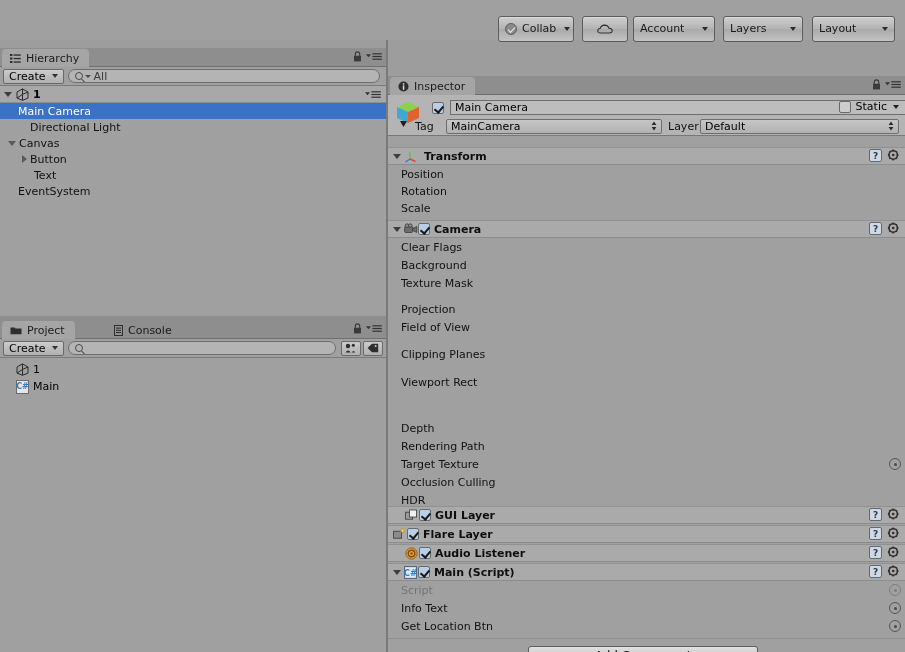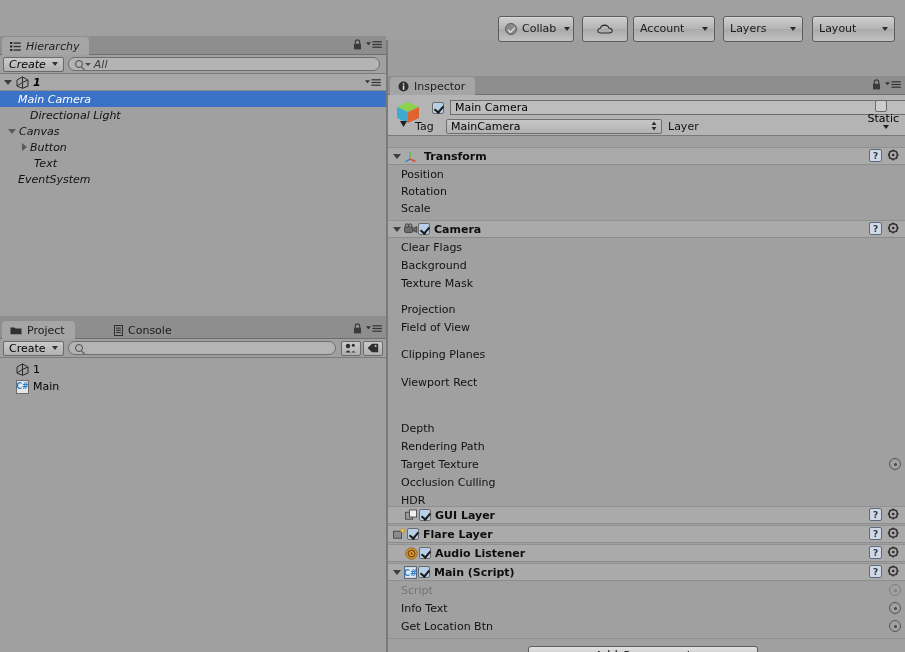--- a/index.html
+++ b/index.html
@@ -67,21 +67,21 @@
   .tab.inactive { background: transparent; color: #1b1b1b; }
   .tab .tico { margin-right: 5px; display: flex; align-items: center; }
   .lockbar {
     position: absolute; right: 4px; top: 3px;
     display: flex; align-items: center; gap: 4px;
   }
   .lock-ico { width: 9px; height: 11px; position: relative; }
   .burger { display: flex; align-items: center; }
 
   
-  #hierarchy { left: 0; top: 36px; width: 386px; height: 296px; font-style: italic; }
+  #hierarchy { left: 0; top: 48px; width: 386px; height: 296px; }
   .h-toolbar {
     position: absolute; left: 0; top: 19px; right: 0; height: 19px;
     background: #a0a0a0; border-bottom: 1px solid #7b7b7b;
     display: flex; align-items: center; padding: 0 3px;
   }
   .create-btn {
     height: 15px; border: 1px solid #6a6a6a; border-radius: 2px;
     background: linear-gradient(to bottom,#cbcbcb,#b0b0b0);
     display: flex; align-items: center; padding: 0 5px; font-size: 11px;
   }
@@ -171,21 +171,21 @@
     content: ""; position: absolute; left: 3px; top: 1px;
     width: 4px; height: 7px; border-right: 2px solid #1a1a1a; border-bottom: 2px solid #1a1a1a;
     transform: rotate(40deg);
   }
   .chk.off { background: #cdcdcd; }
   .name-field {
     position: absolute; left: 62px; top: 5px; width: 757px; height: 15px;
     background: #bdbdbd; border: 1px solid #6e6e6e;
     display: flex; align-items: center; padding: 0 4px; font-size: 11px;
   }
-  .static-box { position: absolute; right: 6px; top: 5px; display: flex; align-items: center; font-size: 11px; flex-direction: column; }
+  .static-box { position: absolute; right: 6px; top: 5px; display: flex; align-items: center; font-size: 11px; }
   .static-box .chk { margin-right: 5px; }
   .static-box .caret { margin-left: 6px; border-top-color: #1f1f1f; }
 
   .tag-row { position: absolute; left: 0; top: 23px; right: 0; height: 16px; display: flex; align-items: center; }
   .lbl-sm { font-size: 11px; color: #121212; }
   .dd {
     height: 15px; background: linear-gradient(to bottom,#c6c6c6,#b2b2b2);
     border: 1px solid #6e6e6e; border-radius: 2px;
     display: flex; align-items: center; padding: 0 4px;
     font-size: 11px; position: relative;
@@ -507,20 +507,28 @@
         <span class="lbl-sm" style="position:absolute;left:27px;">Tag</span>
         <div class="dd" style="position:absolute;left:58px;width:216px;">
           <span>MainCamera</span>
           <span class="updown">
             <svg width="6" height="10" viewBox="0 0 6 10">
                 <path d="M3 0.6 L5.4 4 L0.6 4 Z M3 9.4 L5.4 6 L0.6 6 Z" fill="#2a2a2a"></path>
               </svg>
           </span>
         </div>
         <span class="lbl-sm" style="position:absolute;left:280px;">Layer</span>
+        <div class="dd" style="position:absolute;left:312px;right:6px;">
+          <span>Default</span>
+          <span class="updown">
+            <svg width="6" height="10" viewBox="0 0 6 10">
+                <path d="M3 0.6 L5.4 4 L0.6 4 Z M3 9.4 L5.4 6 L0.6 6 Z" fill="#2a2a2a"></path>
+              </svg>
+          </span>
+        </div>
       </div>
     </div>
 
     <div class="comp" style="top:71px;height:73px;">
       <div class="comp-hdr">
         <span class="tri" style="margin-right:3px;"></span>
         <span class="tiny-ico" style="margin-right:8px;">
           <svg width="13" height="13" viewBox="0 0 13 13">
             <path d="M6 9 L6 2" stroke="#5cc24a" stroke-width="1.5" fill="none"></path>
             <path d="M6 9 L1.5 12" stroke="#3a78d8" stroke-width="1.5" fill="none"></path>

